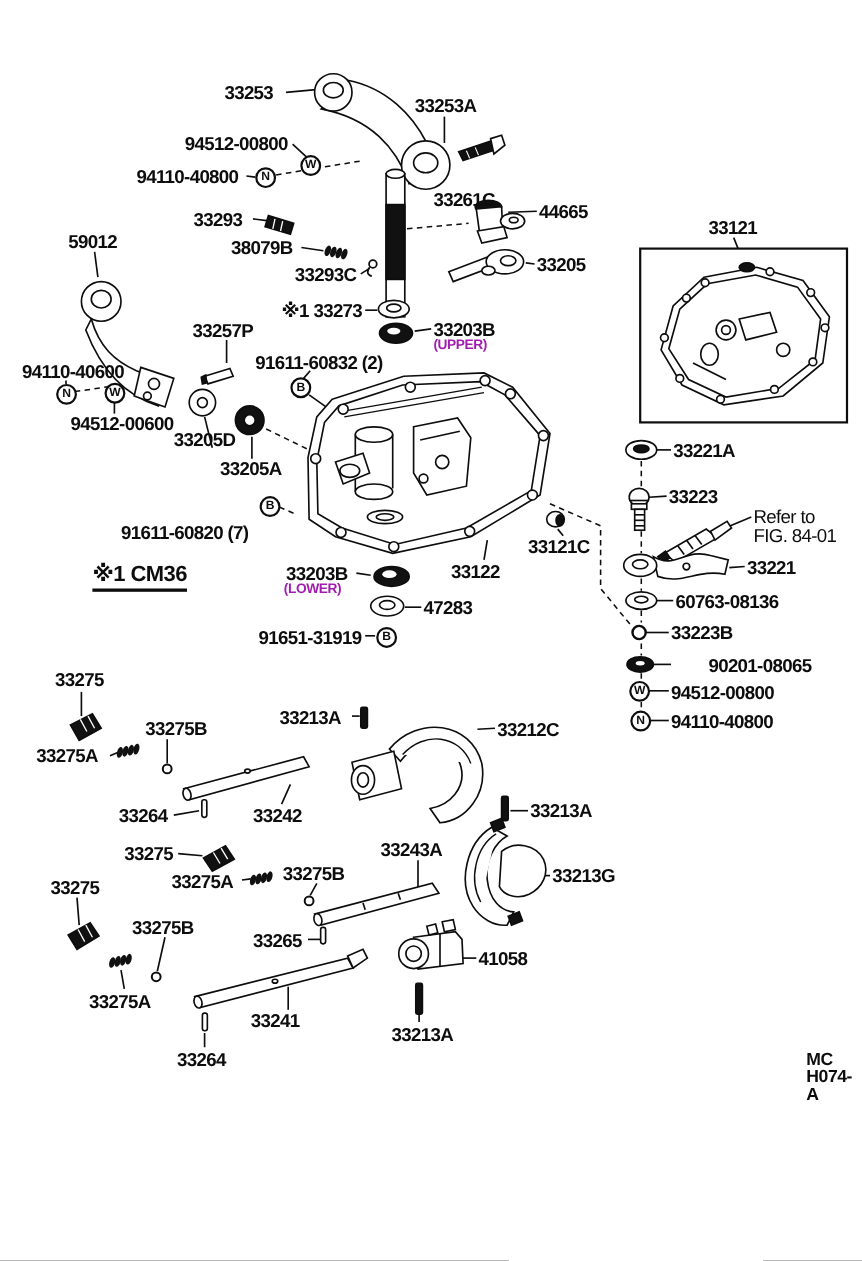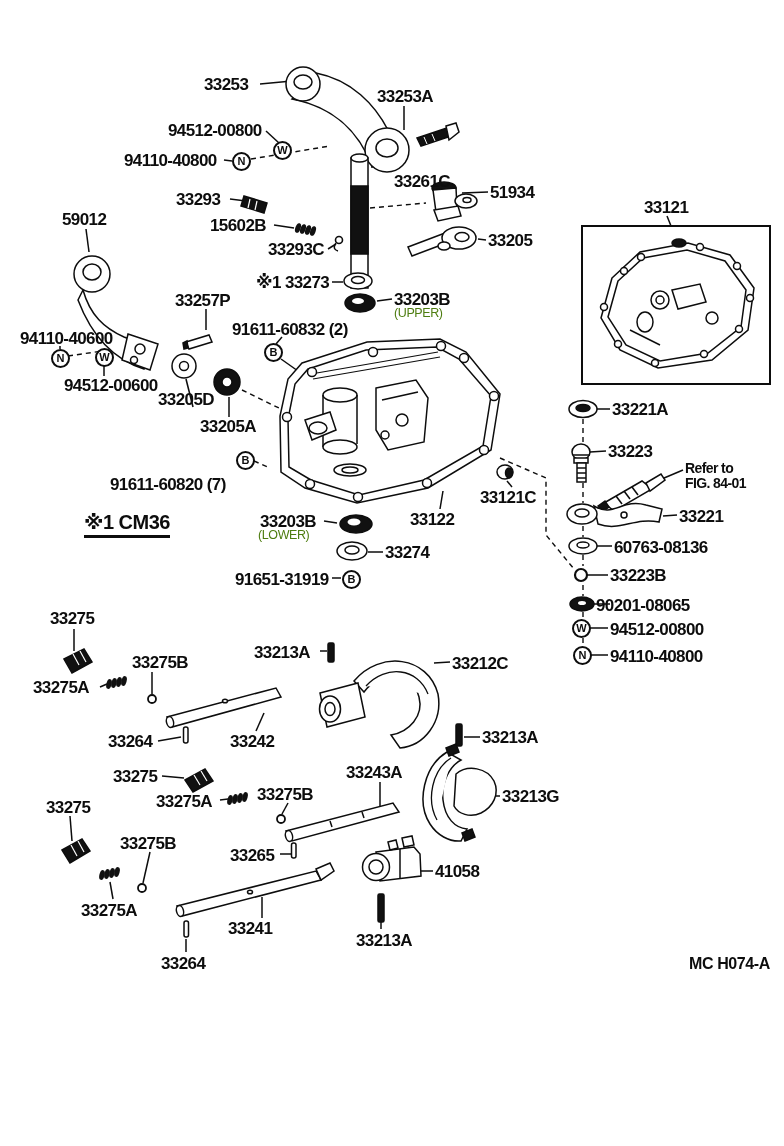--- a/index.html
+++ b/index.html
@@ -1,28 +1,28 @@
 <!DOCTYPE html>
 <html><head>
 <meta charset="utf-8">
 <style>
   html,body{margin:0;padding:0;background:#888;}
   .stage{position:relative;width:784px;height:1146px;background:#ffffff;overflow:hidden;
          font-family:"Liberation Sans","DejaVu Sans",sans-serif;color:#0d0d0d;}
   svg{position:absolute;left:0;top:0;}
   .lbl{position:absolute;font-weight:700;font-size:17px;letter-spacing:-0.6px;
        white-space:nowrap;color:#0d0d0d;line-height:1;}
-  .sub{position:absolute;font-weight:400;font-size:12.5px;letter-spacing:-0.4px;
-       white-space:nowrap;color:#4d7c0f;line-height:1;}
+  .sub{position:absolute;font-weight:700;font-size:12.5px;letter-spacing:-0.4px;
+       white-space:nowrap;color:#a21caf;line-height:1;}
   .note{position:absolute;font-weight:700;font-size:20px;letter-spacing:-0.5px;
         border-bottom:3px solid #0d0d0d;padding-bottom:3px;line-height:1;}
-  .code{position:absolute;font-weight:700;font-size:16px;letter-spacing:-0.4px;line-height:1;}
+  .code{position:absolute;font-weight:700;font-size:16px;letter-spacing:-0.4px;line-height:1;margin-left:44px;}
   .marker{position:absolute;width:15px;height:15px;border:2px solid #0d0d0d;border-radius:50%;
           font-weight:700;font-size:11px;line-height:15px;text-align:center;background:#fff;}
-  .refer{position:absolute;font-weight:700;font-size:14px;letter-spacing:-0.6px;line-height:1.06;}
+  .refer{position:absolute;font-weight:400;font-size:17px;letter-spacing:-0.6px;line-height:1.06;}
 </style>
 </head>
 <body>
 
 <div class="stage">
 
   <svg width="784" height="1146" viewBox="0 0 784 1146">
     <g stroke="#0d0d0d" fill="none" stroke-width="1.5">
 
       <g stroke-width="1.5">
@@ -405,22 +405,22 @@
   <div class="marker" style="left:342px;top:570px">B</div>
   <div class="marker" style="left:572px;top:619px">W</div>
   <div class="marker" style="left:573px;top:646px">N</div>
 
   <div class="lbl" style="left:204px;top:76px">33253</div>
   <div class="lbl" style="left:377px;top:88px">33253A</div>
   <div class="lbl" style="left:168px;top:122px">94512-00800</div>
   <div class="lbl" style="left:124px;top:152px">94110-40800</div>
   <div class="lbl" style="left:394px;top:173px">33261C</div>
   <div class="lbl" style="left:176px;top:191px">33293</div>
-  <div class="lbl" style="left:490px;top:184px">51934</div>
-  <div class="lbl" style="left:210px;top:217px">15602B</div>
+  <div class="lbl" style="left:490px;top:184px">44665</div>
+  <div class="lbl" style="left:210px;top:217px">38079B</div>
   <div class="lbl" style="left:62px;top:211px">59012</div>
   <div class="lbl" style="left:268px;top:241px">33293C</div>
   <div class="lbl" style="left:488px;top:232px">33205</div>
   <div class="lbl" style="left:644px;top:199px">33121</div>
   <div class="lbl" style="left:256px;top:274px">※1 33273</div>
   <div class="lbl" style="left:175px;top:292px">33257P</div>
   <div class="lbl" style="left:394px;top:291px">33203B</div>
   <div class="sub" style="left:394px;top:307px">(UPPER)</div>
   <div class="lbl" style="left:232px;top:321px">91611-60832 (2)</div>
   <div class="lbl" style="left:20px;top:330px">94110-40600</div>
@@ -434,24 +434,24 @@
   <div class="lbl" style="left:608px;top:443px">33223</div>
   <div class="refer" style="left:685px;top:461px">
     <div>Refer to</div>
     <div>FIG. 84-01</div>
   </div>
   <div class="lbl" style="left:679px;top:508px">33221</div>
   <div class="lbl" style="left:614px;top:539px">60763-08136</div>
   <div class="note" style="left:84px;top:512px">※1  CM36</div>
   <div class="lbl" style="left:260px;top:513px">33203B</div>
   <div class="sub" style="left:258px;top:529px">(LOWER)</div>
-  <div class="lbl" style="left:385px;top:544px">33274</div>
+  <div class="lbl" style="left:385px;top:544px">47283</div>
   <div class="lbl" style="left:610px;top:567px">33223B</div>
   <div class="lbl" style="left:235px;top:571px">91651-31919</div>
-  <div class="lbl" style="left:596px;top:597px">90201-08065</div>
+  <div class="lbl" style="left:644px;top:597px">90201-08065</div>
   <div class="lbl" style="left:610px;top:621px">94512-00800</div>
   <div class="lbl" style="left:610px;top:648px">94110-40800</div>
   <div class="lbl" style="left:50px;top:610px">33275</div>
   <div class="lbl" style="left:254px;top:644px">33213A</div>
   <div class="lbl" style="left:132px;top:654px">33275B</div>
   <div class="lbl" style="left:452px;top:655px">33212C</div>
   <div class="lbl" style="left:33px;top:679px">33275A</div>
   <div class="lbl" style="left:108px;top:733px">33264</div>
   <div class="lbl" style="left:230px;top:733px">33242</div>
   <div class="lbl" style="left:482px;top:729px">33213A</div>

